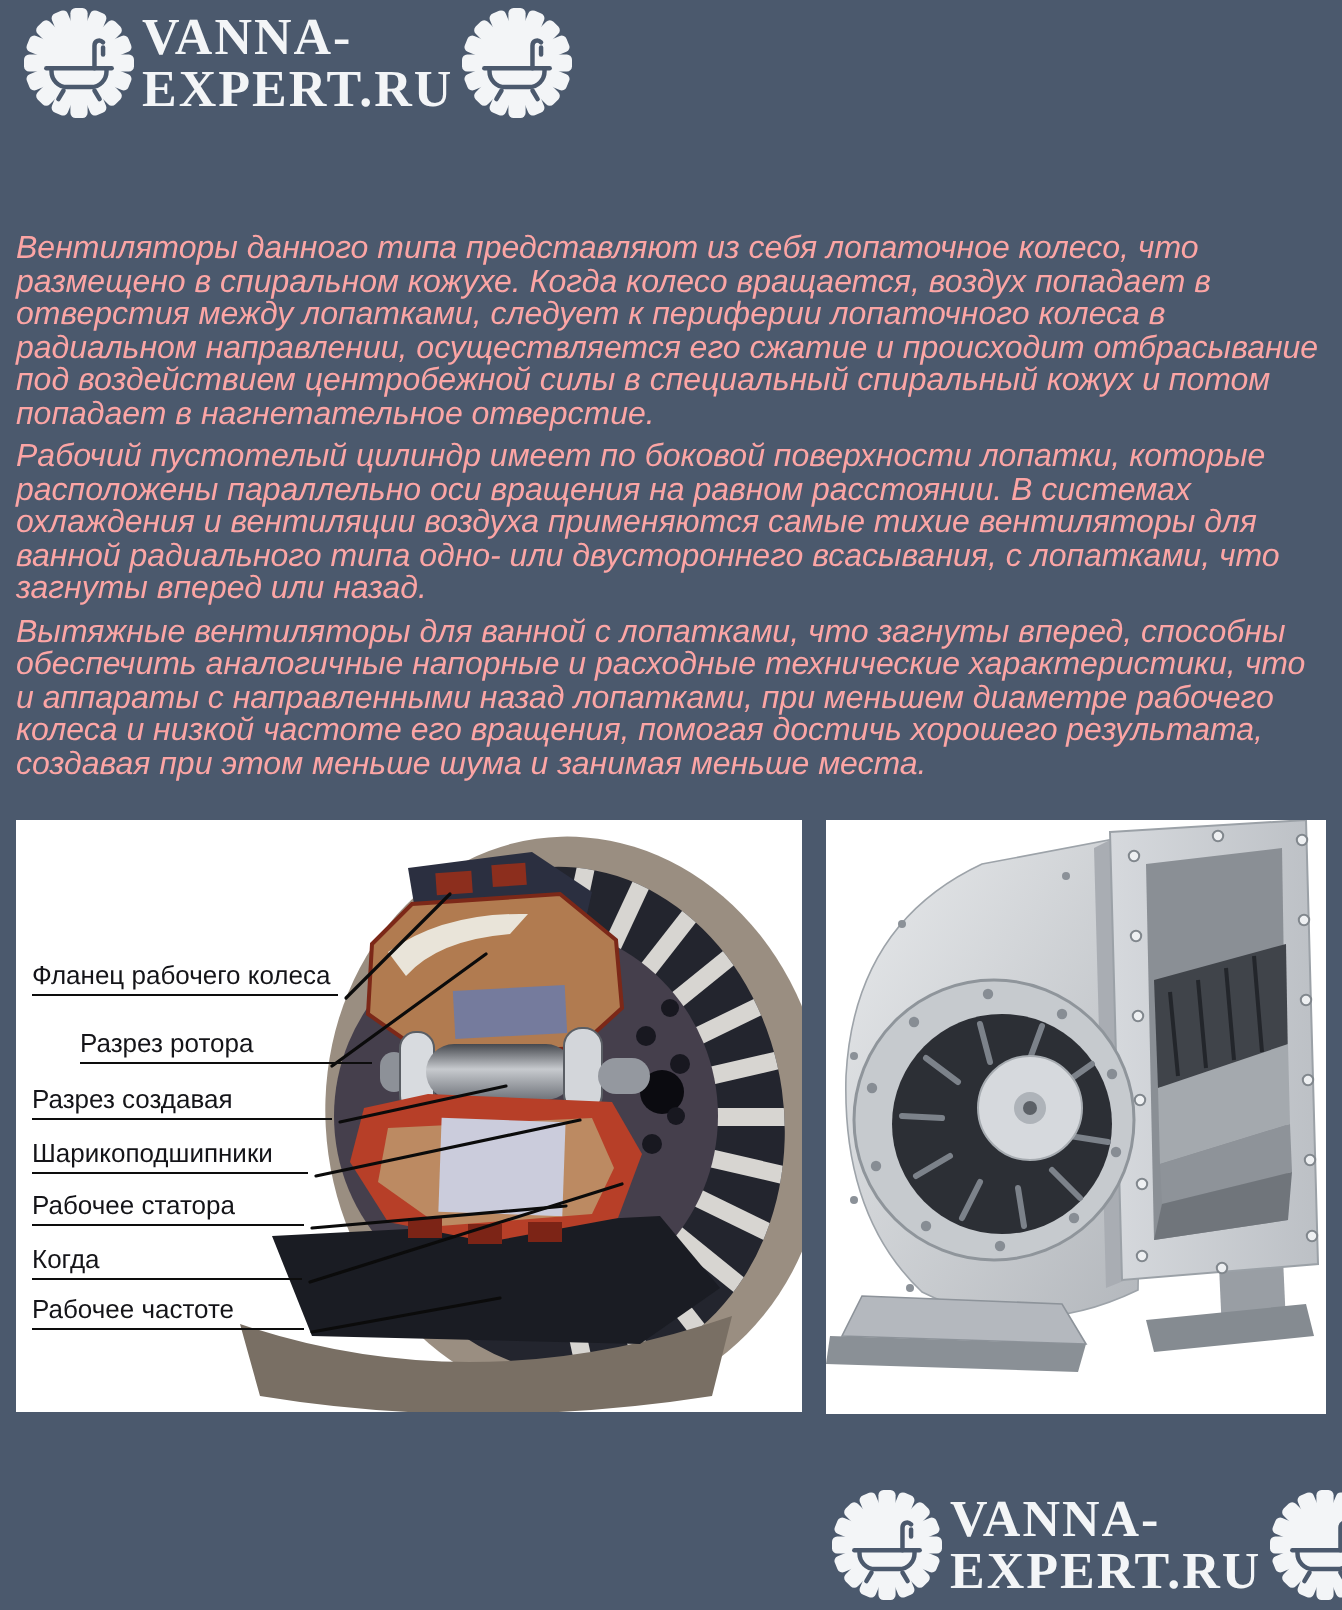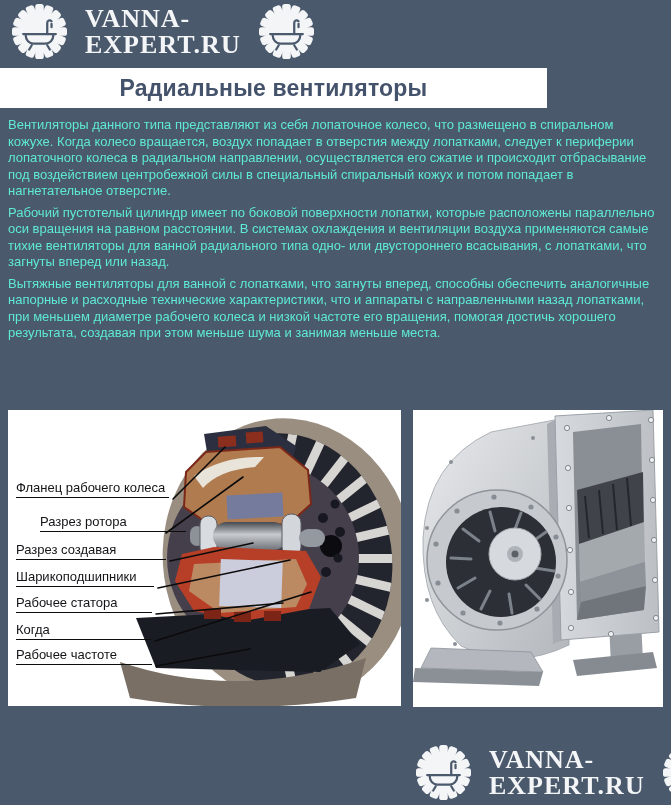--- a/index.html
+++ b/index.html
@@ -1,31 +1,31 @@
 <!DOCTYPE html>
 <html><head>
 <meta charset="utf-8">
 <style>
   html,body{margin:0;padding:0;background:#3a4656;}
   .page{position:relative;width:671px;height:805px;background:#4b596d;overflow:hidden;
         font-family:"Liberation Sans",sans-serif;margin:0 auto;}
   
-  .logo{position:absolute;display:flex;align-items:center;gap:18px;}
+  .logo{position:absolute;display:flex;align-items:center;gap:4px;}
   .logo-top{left:12px;top:4px;}
   .logo-bottom{left:416px;top:745px;}
   .logo-text{color:#f3f5f7;font-family:"Liberation Serif",serif;font-weight:bold;
              font-size:26px;line-height:26px;letter-spacing:1px;white-space:nowrap;}
   .gear{width:55px;height:55px;flex:0 0 auto;}
   
   .title-bar{position:absolute;left:0;top:68px;width:547px;height:40px;background:#ffffff;
              display:flex;align-items:center;justify-content:center;}
   .title-bar h1{margin:0;font-size:23px;font-weight:bold;color:#44536b;letter-spacing:.2px;}
   
-  .article{position:absolute;left:8px;top:117px;width:652px;color:#5eead4;
-           font-size:13px;line-height:16.5px;}
+  .article{position:absolute;left:8px;top:117px;width:652px;color:#fca5a5;
+           font-style:italic;font-size:16px;line-height:16.5px;}
   .article p{margin:0 0 5px 0;}
   
   .fig{position:absolute;background:#ffffff;}
   .fig-left{left:8px;top:410px;width:393px;height:296px;}
   .fig-right{left:413px;top:410px;width:250px;height:297px;}
   .fig svg{position:absolute;left:0;top:0;}
   .dlabel{position:absolute;left:8px;color:#141418;font-size:13px;font-style:normal;
           border-bottom:1.6px solid #0d0d0d;padding-bottom:2px;white-space:nowrap;
           font-family:"Liberation Sans",sans-serif;}
 </style>
@@ -77,23 +77,20 @@
         <line x1="13" y1="35" x2="51" y2="35"></line>
         <path d="M16 35 v2 a9 9 0 0 0 9 9 h14 a9 9 0 0 0 9 -9 v-2"></path>
         <path d="M41 35 V22 c0 -3 3 -4 5 -2"></path>
         <line x1="46" y1="23" x2="46" y2="27"></line>
         <line x1="23" y1="48" x2="20" y2="53"></line>
         <line x1="41" y1="48" x2="44" y2="53"></line>
       </g>
     </svg>
   </div>
 
-  <div class="title-bar">
-    <h1>Радиальные вентиляторы</h1>
-  </div>
 
   <div class="article">
     <p>Вентиляторы данного типа представляют из себя лопаточное колесо, что размещено в спиральном кожухе. Когда колесо вращается, воздух попадает в отверстия между лопатками, следует к периферии лопаточного колеса в радиальном направлении, осуществляется его сжатие и происходит отбрасывание под воздействием центробежной силы в специальный спиральный кожух и потом попадает в нагнетательное отверстие.</p>
     <p>Рабочий пустотелый цилиндр имеет по боковой поверхности лопатки, которые расположены параллельно оси вращения на равном расстоянии. В системах охлаждения и вентиляции воздуха применяются самые тихие вентиляторы для ванной радиального типа одно- или двустороннего всасывания, с лопатками, что загнуты вперед или назад.</p>
     <p>Вытяжные вентиляторы для ванной с лопатками, что загнуты вперед, способны обеспечить аналогичные напорные и расходные технические характеристики, что и аппараты с направленными назад лопатками, при меньшем диаметре рабочего колеса и низкой частоте его вращения, помогая достичь хорошего результата, создавая при этом меньше шума и занимая меньше места.</p>
   </div>
 
   <div class="fig fig-left">
     <svg width="393" height="296" viewBox="0 0 393 296">
       <defs>

